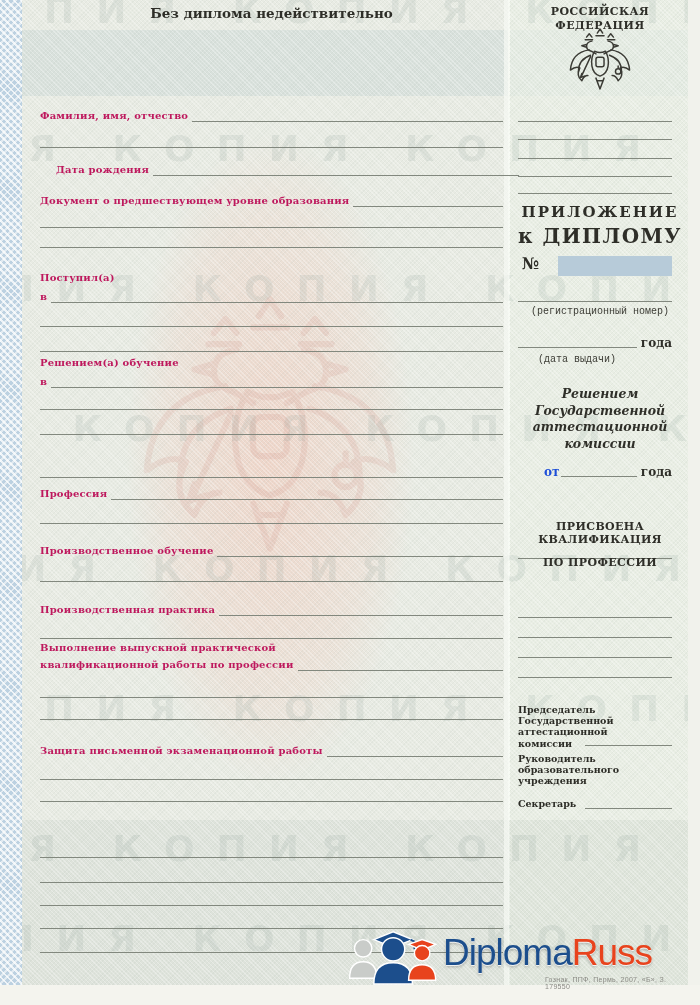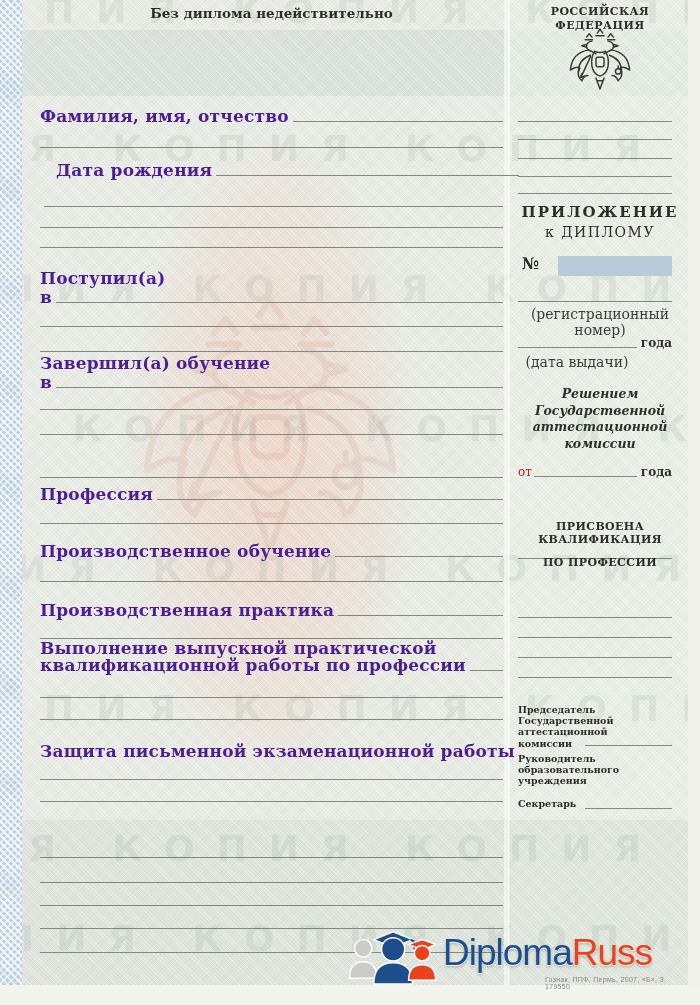--- a/index.html
+++ b/index.html
@@ -25,42 +25,42 @@
   .edge-right{position:absolute;right:0;top:0;width:12px;height:1005px;background:#f1f2ec;}
   .edge-bottom{position:absolute;left:0;top:985px;width:700px;height:20px;background:#f4f4ee;}
   .col-gap{position:absolute;left:504px;top:0;width:5px;height:985px;background:rgba(247,249,243,0.7);}
   
   .wm-row{position:absolute;white-space:nowrap;font:bold 36px "DejaVu Sans",sans-serif;
           letter-spacing:22px;color:rgba(126,148,141,0.13);}
   .wm-eagle{position:absolute;left:130px;top:235px;width:280px;height:420px;
             color:#c4766a;opacity:0.12;}
   
   .row{position:absolute;display:flex;align-items:flex-end;height:18px;}
-  .lbl{font-weight:bold;font-size:17px;color:#4c1d95;white-space:nowrap;
+  .lbl{font-weight:bold;font-size:10px;color:#be185d;white-space:nowrap;
        letter-spacing:0.2px;line-height:16px;}
   .fill{flex:1;border-bottom:1px solid #82887e;height:0;margin:0 0 2px 4px;}
   .rule{position:absolute;border-bottom:1px solid #82887e;height:0;}
   .top-note{position:absolute;left:40px;top:5px;width:463px;text-align:center;
             font-weight:bold;font-size:13.5px;color:#2e2e28;}
   .country{position:absolute;left:512px;top:5px;width:176px;text-align:center;
            font-weight:bold;font-size:11px;line-height:14px;color:#2e2e28;letter-spacing:0.5px;}
   .coat{position:absolute;left:557px;top:27px;width:86px;height:74px;color:#3b3b35;}
   .rc{position:absolute;left:512px;width:176px;text-align:center;color:#2e2e28;}
   .rc-title1{top:203px;font-weight:bold;font-size:15px;letter-spacing:2px;}
-  .rc-title2{top:224px;font-weight:normal;font-size:14px;letter-spacing:1.5px;}
-  .rc-caption{font-size:14px;color:#3c3c35;}
+  .rc-title2{top:224px;font-weight:bold;font-size:20px;letter-spacing:1.5px;}
+  .rc-caption{font-size:10px;color:#3c3c35;font-family:Liberation Mono, monospace;}
   .num-box{position:absolute;left:558px;top:256px;width:114px;height:20px;background:#b7cbd9;}
   .num-sign{position:absolute;left:522px;top:254px;font-weight:bold;font-size:16px;color:#2e2e28;}
   .italics{position:absolute;left:512px;top:386px;width:176px;text-align:center;
            font-style:italic;font-weight:bold;font-size:12.5px;line-height:16.5px;color:#2f2f29;}
   .rc-head{font-weight:bold;font-size:11px;letter-spacing:0.4px;}
   .sig{position:absolute;left:518px;width:160px;font-weight:bold;font-size:9.5px;
        line-height:11.2px;color:#2c2c26;text-align:left;}
   .year-lbl{font-weight:bold;font-size:12px;color:#2e2e28;white-space:nowrap;margin-left:4px;}
-  .ot-lbl{font-weight:normal;font-size:12px;color:#b91c1c;white-space:nowrap;margin-right:2px;}
+  .ot-lbl{font-weight:bold;font-size:12px;color:#1d4ed8;white-space:nowrap;margin-right:2px;margin-left:26px;}
   
   .logo{position:absolute;left:345px;top:926px;width:345px;height:62px;}
   .logo-people{position:absolute;left:0;top:2px;width:104px;height:58px;}
   .logo-text{position:absolute;left:98px;top:6px;font-family:"Liberation Sans",sans-serif;
              font-weight:normal;font-size:37px;letter-spacing:-1px;white-space:nowrap;
              text-shadow:0 1px 0 rgba(255,255,255,0.8), 0 2px 3px rgba(60,60,60,0.35);}
   .logo-blue{color:#1c4e8c;}
   .logo-red{color:#e8431d;}
   .imprint{position:absolute;left:200px;top:50px;font-family:"Liberation Sans",sans-serif;
            font-size:7px;color:#8a8a84;letter-spacing:0.3px;}
@@ -129,37 +129,38 @@
   <div class="row" style="left:40px;top:106px;width:463px">
     <span class="lbl">Фамилия, имя, отчество</span>
       <span class="fill"></span>
   </div>
   <div class="rule" style="left:40px;top:147px;width:463px"></div>
   <div class="row" style="left:56px;top:160px;width:463px">
     <span class="lbl">Дата рождения</span>
       <span class="fill"></span>
   </div>
   <div class="row" style="left:40px;top:191px;width:463px">
+    <span class="lbl">Документ о предшествующем уровне образования</span>
       <span class="fill"></span>
   </div>
   <div class="rule" style="left:40px;top:227px;width:463px"></div>
   <div class="rule" style="left:40px;top:247px;width:463px"></div>
 
   <div class="row" style="left:40px;top:268px;width:463px">
     <span class="lbl">Поступил(а)</span>
   </div>
   <div class="row" style="left:40px;top:287px;width:463px">
     <span class="lbl">в</span>
       <span class="fill"></span>
   </div>
   <div class="rule" style="left:40px;top:326px;width:463px"></div>
   <div class="rule" style="left:40px;top:351px;width:463px"></div>
 
   <div class="row" style="left:40px;top:353px;width:463px">
-    <span class="lbl">Завершил(а) обучение</span>
+    <span class="lbl">Решением(а) обучение</span>
   </div>
   <div class="row" style="left:40px;top:372px;width:463px">
     <span class="lbl">в</span>
       <span class="fill"></span>
   </div>
   <div class="rule" style="left:40px;top:409px;width:463px"></div>
   <div class="rule" style="left:40px;top:434px;width:463px"></div>
 
   <div class="rule" style="left:40px;top:477px;width:463px"></div>
 

